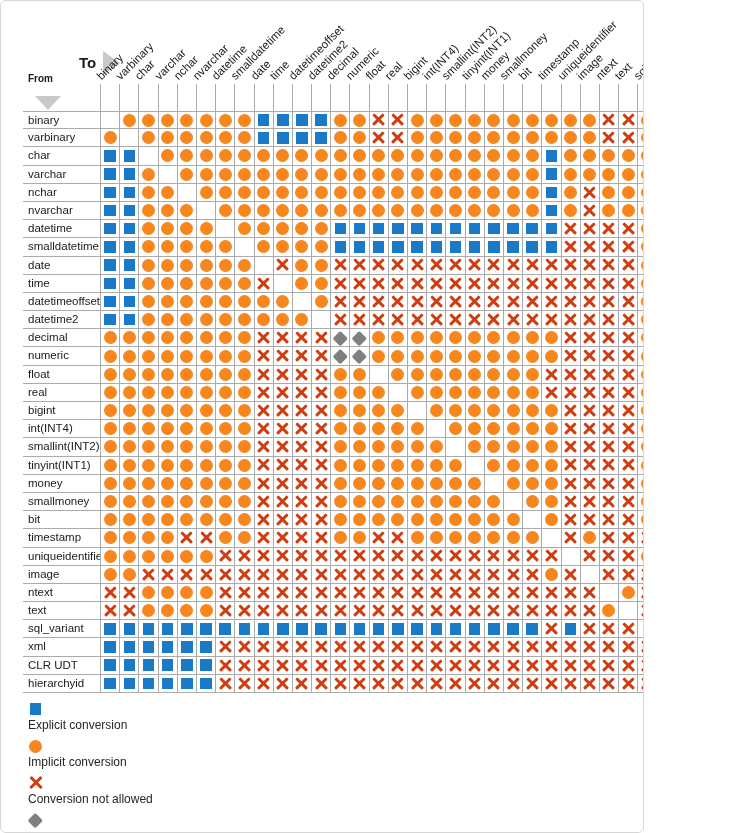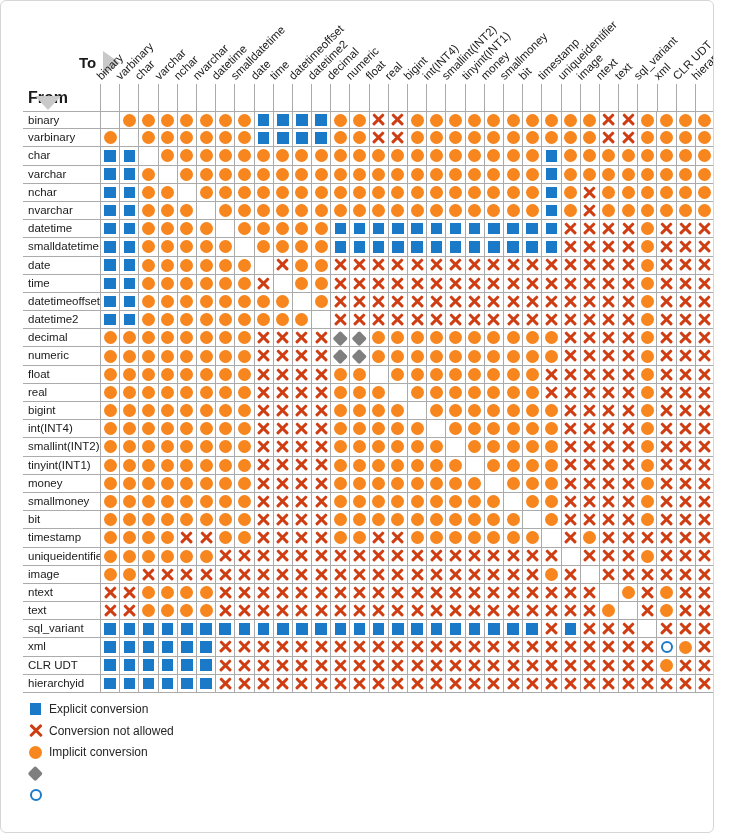--- a/index.html
+++ b/index.html
@@ -1,26 +1,26 @@
 <!DOCTYPE html>
 <html style="--blue: #1B7AC8; --orange: #F6861D; --red: #CE3E12; --gray: #7F7F7F;"><head>
 <meta charset="utf-8">
 <style>
   html,body{margin:0;padding:0;background:#fff;}
   .frame{
-    position:relative;width:714px;height:833px;box-sizing:border-box;
+    position:relative;width:644px;height:833px;box-sizing:border-box;
     background:#fff;border:1px solid #d6d6d6;border-radius:6px;overflow:hidden;
     font-family:"Liberation Sans", sans-serif;color:#1a1a1a;
   }
   
   .hdr{position:absolute;left:0;top:0;width:742px;height:110px;}
   .corner-to{position:absolute;left:78px;top:53px;font-size:15px;font-weight:bold;}
   .tri-right{position:absolute;left:102px;top:50px;width:0;height:0;
     border-left:17px solid #c9c9c9;border-top:12px solid transparent;border-bottom:12px solid transparent;}
-  .corner-from{position:absolute;left:27px;top:88px;font-size:16px;font-weight:bold;}
+  .corner-from{position:absolute;left:27px;top:72px;font-size:10px;font-weight:bold;}
   .tri-down{position:absolute;left:34px;top:95px;width:0;height:0;
     border-top:14px solid #c9c9c9;border-left:13px solid transparent;border-right:13px solid transparent;}
   .colhead{position:absolute;bottom:29px;font-size:11.5px;white-space:nowrap;
     transform:rotate(-45deg);transform-origin:0 100%;letter-spacing:0;}
   .stub{position:absolute;top:83px;height:27px;width:1px;background:#ababab;}
   
   .matrix{position:absolute;left:22px;top:110px;}
   .mrow{display:flex;height:18.19px;box-sizing:border-box;}
   .rlabel{width:77px;box-sizing:border-box;border-bottom:1px solid #ababab;
     font-size:11.5px;line-height:17px;padding-left:5px;white-space:nowrap;overflow:hidden;}
@@ -33,21 +33,21 @@
   .sym-I{width:13px;height:13px;border-radius:50%;background:var(--orange);}
   .sym-X{position:relative;width:13px;height:13px;}
   .sym-X::before,.sym-X::after{content:"";position:absolute;left:-1px;top:4.8px;width:15px;height:3.4px;
     border-radius:1px;background:var(--red);}
   .sym-X::before{transform:rotate(45deg);}
   .sym-X::after{transform:rotate(-45deg);}
   .sym-D{width:10.5px;height:10.5px;background:var(--gray);transform:rotate(45deg);border-radius:2px;}
   .sym-O{width:8px;height:8px;border-radius:50%;border:2.2px solid var(--blue);background:#fff;}
   
   .legend{position:absolute;left:27px;top:700px;width:700px;}
-  .litem{display:flex;align-items:flex-start;margin-bottom:5.5px;}
+  .litem{display:flex;align-items:flex-start;margin-bottom:5.5px;flex-direction:column;}
   .lmark{width:15px;height:15px;display:flex;align-items:center;justify-content:center;
     margin-right:6px;flex:0 0 15px;margin-top:0.5px;}
   .ltext{font-size:12px;line-height:16px;color:#262626;white-space:pre-line;}
   .lmark .sym-X{width:14px;height:14px;}
   .lmark .sym-X::before,.lmark .sym-X::after{top:5.2px;width:16px;}
 </style>
 </head>
 <body>
 
 <div class="frame">
@@ -3245,29 +3245,29 @@
 
   <div class="legend" id="legend">
       <div class="litem">
         <span class="lmark">
           <span class="sym-E"></span>
         </span>
         <span class="ltext">Explicit conversion</span>
       </div>
       <div class="litem">
         <span class="lmark">
+          <span class="sym-I"></span>
+        </span>
+        <span class="ltext">Implicit conversion</span>
+      </div>
+      <div class="litem">
+        <span class="lmark">
           <span class="sym-X"></span>
         </span>
         <span class="ltext">Conversion not allowed</span>
-      </div>
-      <div class="litem">
-        <span class="lmark">
-          <span class="sym-I"></span>
-        </span>
-        <span class="ltext">Implicit conversion</span>
       </div>
       <div class="litem">
         <span class="lmark">
           <span class="sym-D"></span>
         </span>
       </div>
       <div class="litem">
         <span class="lmark">
           <span class="sym-O"></span>
         </span>

